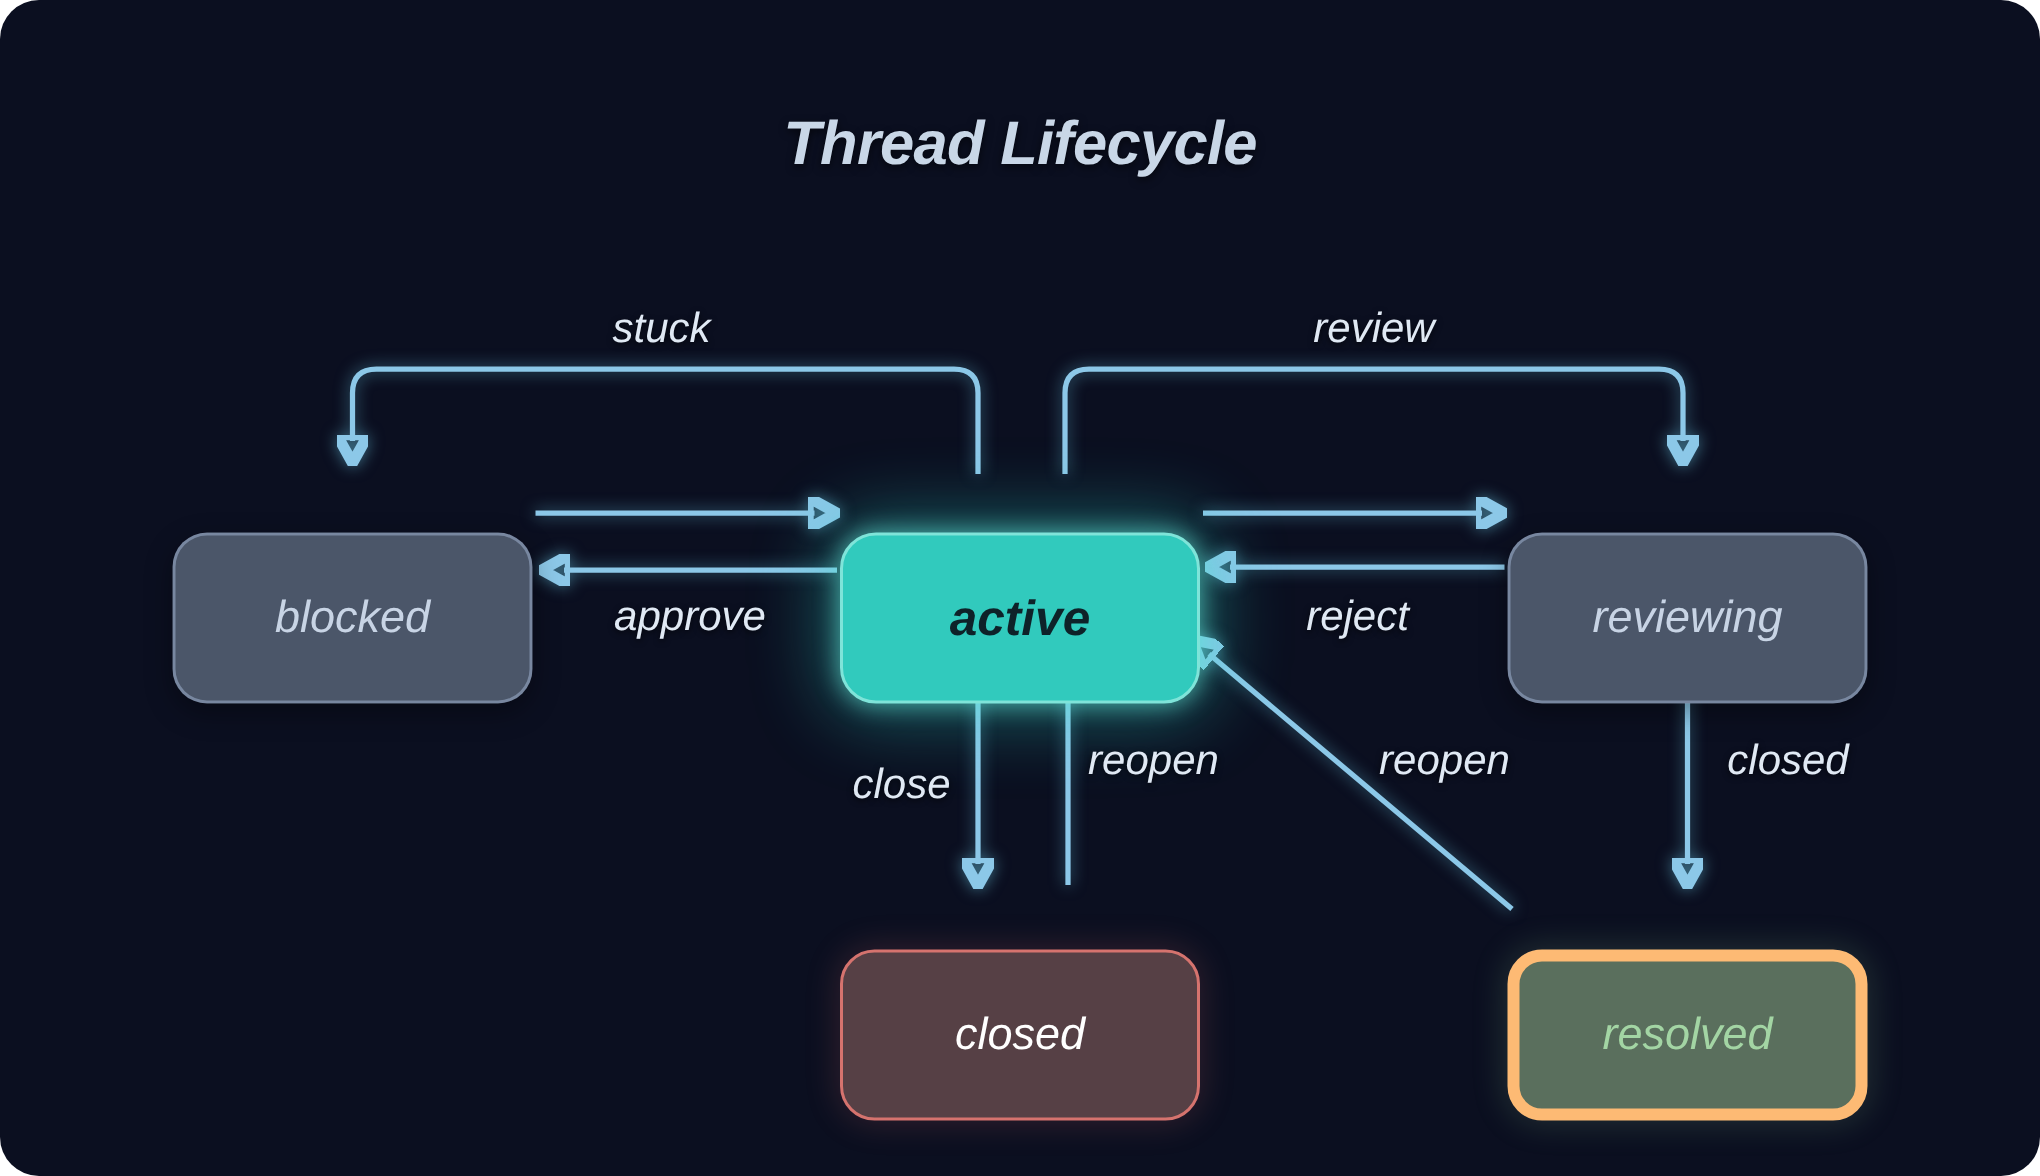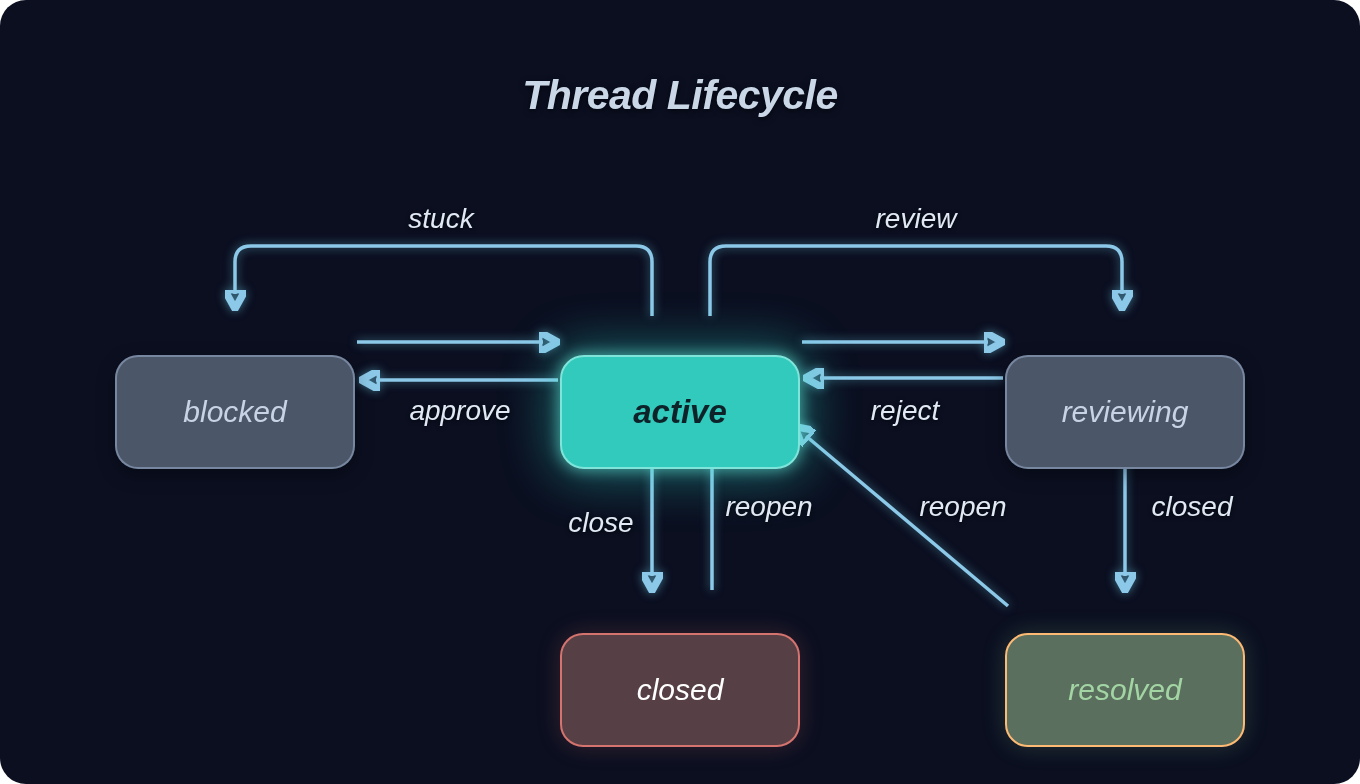--- a/index.html
+++ b/index.html
@@ -65,21 +65,21 @@
     box-shadow: 0 0 48px 10px rgba(47, 214, 199, 0.40), 0 0 14px 2px rgba(120, 235, 222, 0.55);
   }
   .node-red {
     background: #564045;
     border: 2px solid #d5736e;
     color: #ffffff;
     box-shadow: 0 0 22px 2px rgba(215, 110, 105, 0.18);
   }
   .node-green {
     background: #5a6f5d;
-    border: 2px solid #fdba74;
+    border: 8px solid #fdba74;
     color: #a3d5a4;
     box-shadow: 0 0 22px 2px rgba(140, 200, 145, 0.18);
   }
   .edge-label {
     position: absolute;
     transform: translate(-50%, -50%);
     font-size: 28px;
     color: #e0e9f4;
     white-space: nowrap;
     text-shadow: 0 1px 4px rgba(0,0,0,0.7);

